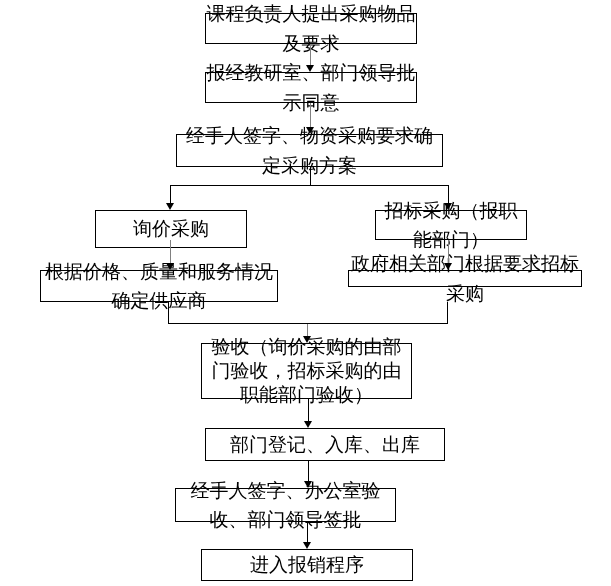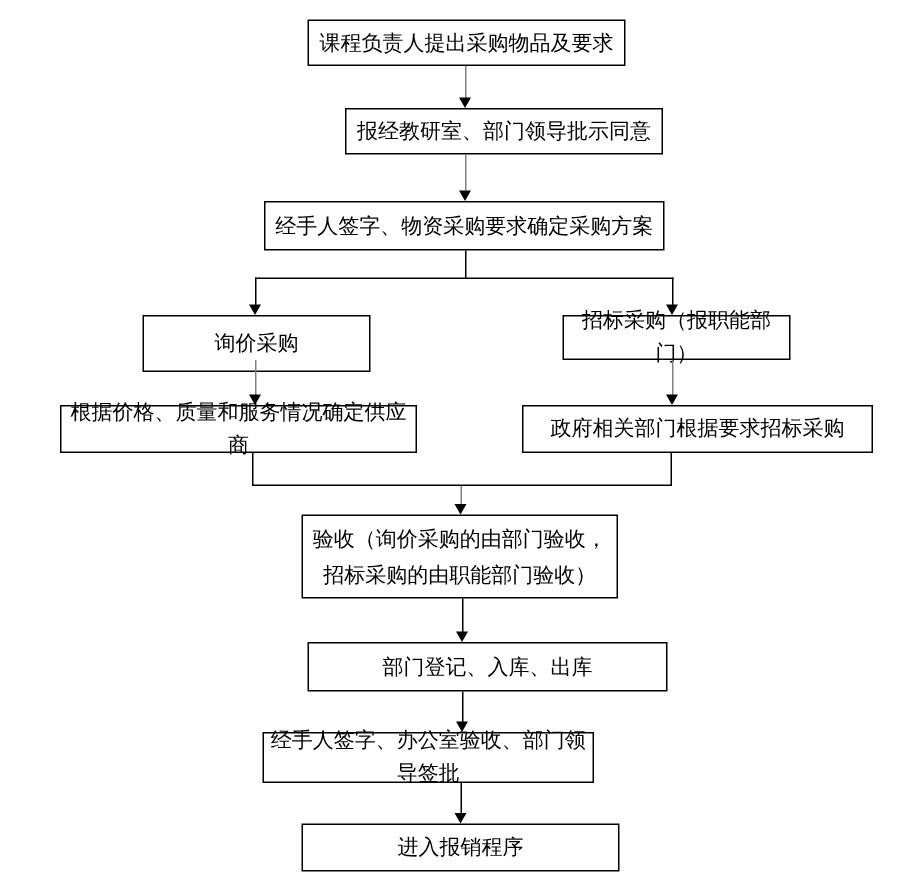--- a/index.html
+++ b/index.html
@@ -14,21 +14,21 @@
     background: #ffffff;
     font-family: "Liberation Sans", "DejaVu Sans", sans-serif;
     overflow: hidden;
   }
   .node {
     position: absolute;
     box-sizing: border-box;
     border: 1px solid #000000;
     background: #ffffff;
     color: #000000;
-    font-size: 14px;
+    font-size: 19px;
     display: flex;
     align-items: center;
     justify-content: center;
     text-align: center;
     line-height: 1.55;
     letter-spacing: 0px;
   }
   .node.multiline {
     line-height: 24px;
     padding: 0 1px;
@@ -49,31 +49,31 @@
     border-top: 7px solid #000000;
   }
 </style>
 </head>
 <body>
 
 <div id="canvas">
 
   <div class="node" style="left:205px; top:13px;  width:212px; height:31px;">课程负责人提出采购物品及要求</div>
 
-  <div class="node" style="left:205px; top:72px;  width:212px; height:31px;margin-left:25px;">报经教研室、部门领导批示同意</div>
+  <div class="node" style="left:205px; top:72px;  width:212px; height:31px;">报经教研室、部门领导批示同意</div>
 
   <div class="node" style="left:176px; top:134px; width:267px; height:33px;">经手人签字、物资采购要求确定采购方案</div>
 
   <div class="node" style="left:95px;  top:210px; width:152px; height:38px;">询价采购</div>
 
   <div class="node" style="left:375px; top:210px; width:152px; height:30px;">招标采购（报职能部门）</div>
 
   <div class="node" style="left:40px;  top:270px; width:238px; height:32px;">根据价格、质量和服务情况确定供应商</div>
 
-  <div class="node" style="left:348px; top:270px; width:234px; height:32px;">政府相关部门根据要求招标采购</div>
+  <div class="node" style="left:348px; top:270px; width:234px; height:17px;">政府相关部门根据要求招标采购</div>
 
   <div class="node multiline" style="left:201px; top:343px; width:211px; height:56px;">验收（询价采购的由部门验收，招标采购的由职能部门验收）</div>
 
   <div class="node" style="left:205px; top:428px; width:240px; height:33px;">部门登记、入库、出库</div>
 
   <div class="node" style="left:175px; top:488px; width:221px; height:34px;">经手人签字、办公室验收、部门领导签批</div>
 
   <div class="node" style="left:201px; top:549px; width:212px; height:32px;">进入报销程序</div>
 
   <div class="vline gray" style="left:310px; top:44px; height:22px;"></div>

